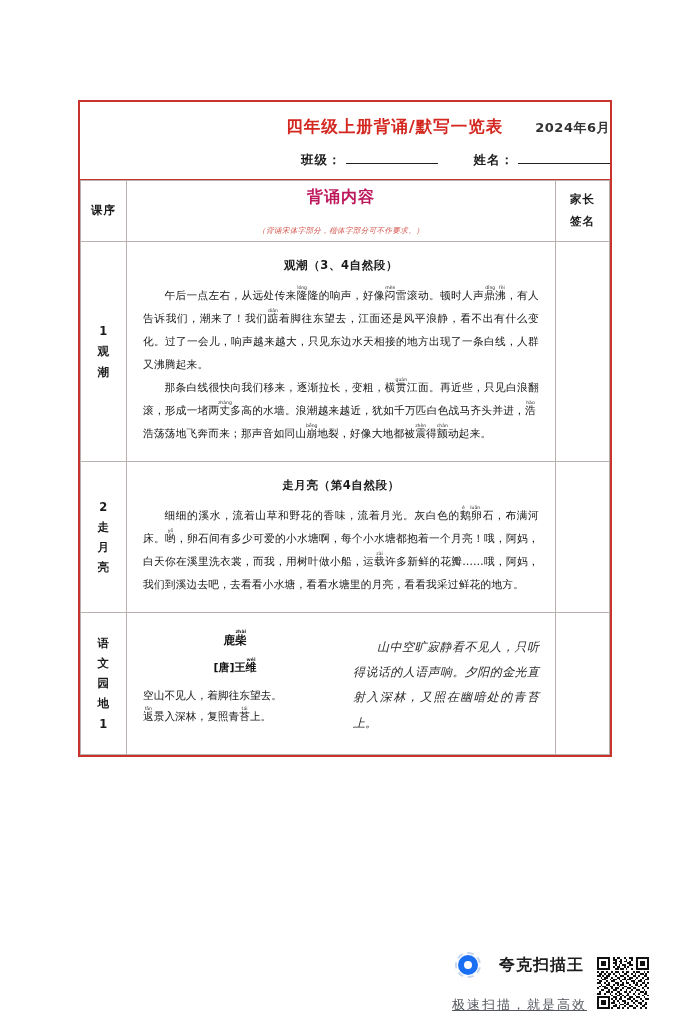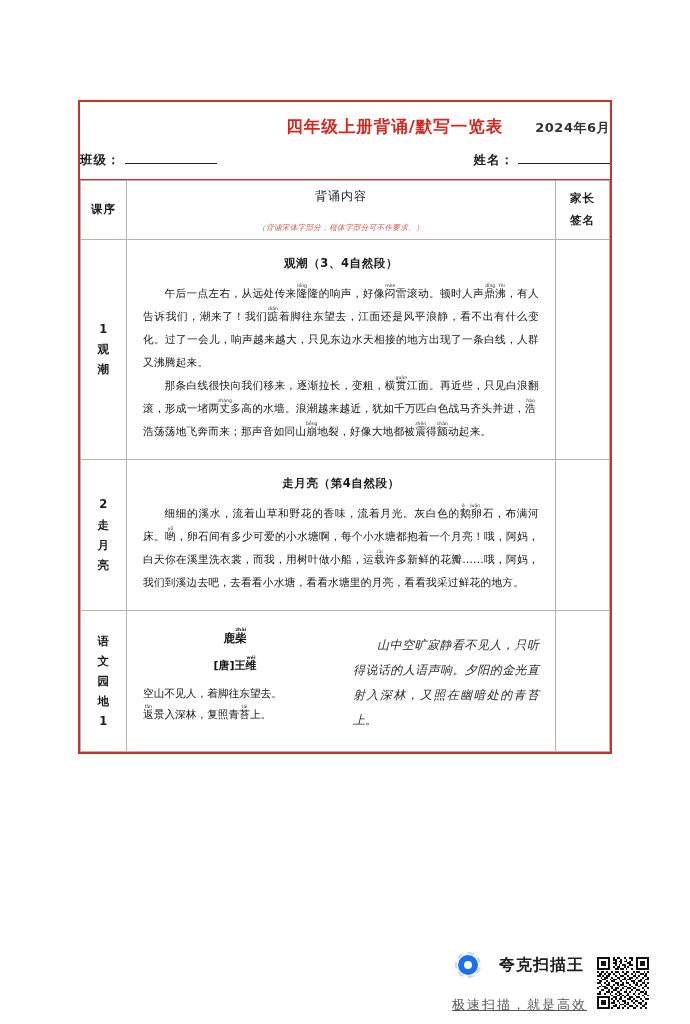--- a/index.html
+++ b/index.html
@@ -37,21 +37,21 @@
     letter-spacing:1px;
   }
   .doc-date{
     color:#333;
     font-size:13px;
     font-weight:bold;
     letter-spacing:.5px;
   }
   .field-row{
     display:flex;
-    justify-content:space-between;
+    justify-content:flex-end;
     align-items:baseline;
     gap:36px;
     margin-top:12px;
     padding-bottom:4px;
   }
   .field{
     display:flex;
     align-items:baseline;
     font-size:12.5px;
     color:#1a1a1a;
@@ -84,21 +84,21 @@
     border-top:none;
     border-bottom:1px solid #c9332b;
     text-align:center;
   }
   .hdr .cell-order,.hdr .cell-sign{
     font-size:11.5px;font-weight:bold;color:#1a1a1a;
     line-height:1.9;padding:7px 0;letter-spacing:1px;
   }
   .hdr .cell-content{padding:6px 0 5px 0;}
   .hdr-title{
-    font-size:12px;font-weight:normal;color:#0f172a;letter-spacing:1px;
+    font-size:16px;font-weight:bold;color:#be185d;letter-spacing:1px;
   }
   .hdr-note{
     margin-top:18px;
     font-size:7.5px;
     color:#d3564e;
     letter-spacing:.4px;
     font-family:"DejaVu Serif","Liberation Serif",serif;
     font-style:italic;
   }
   

